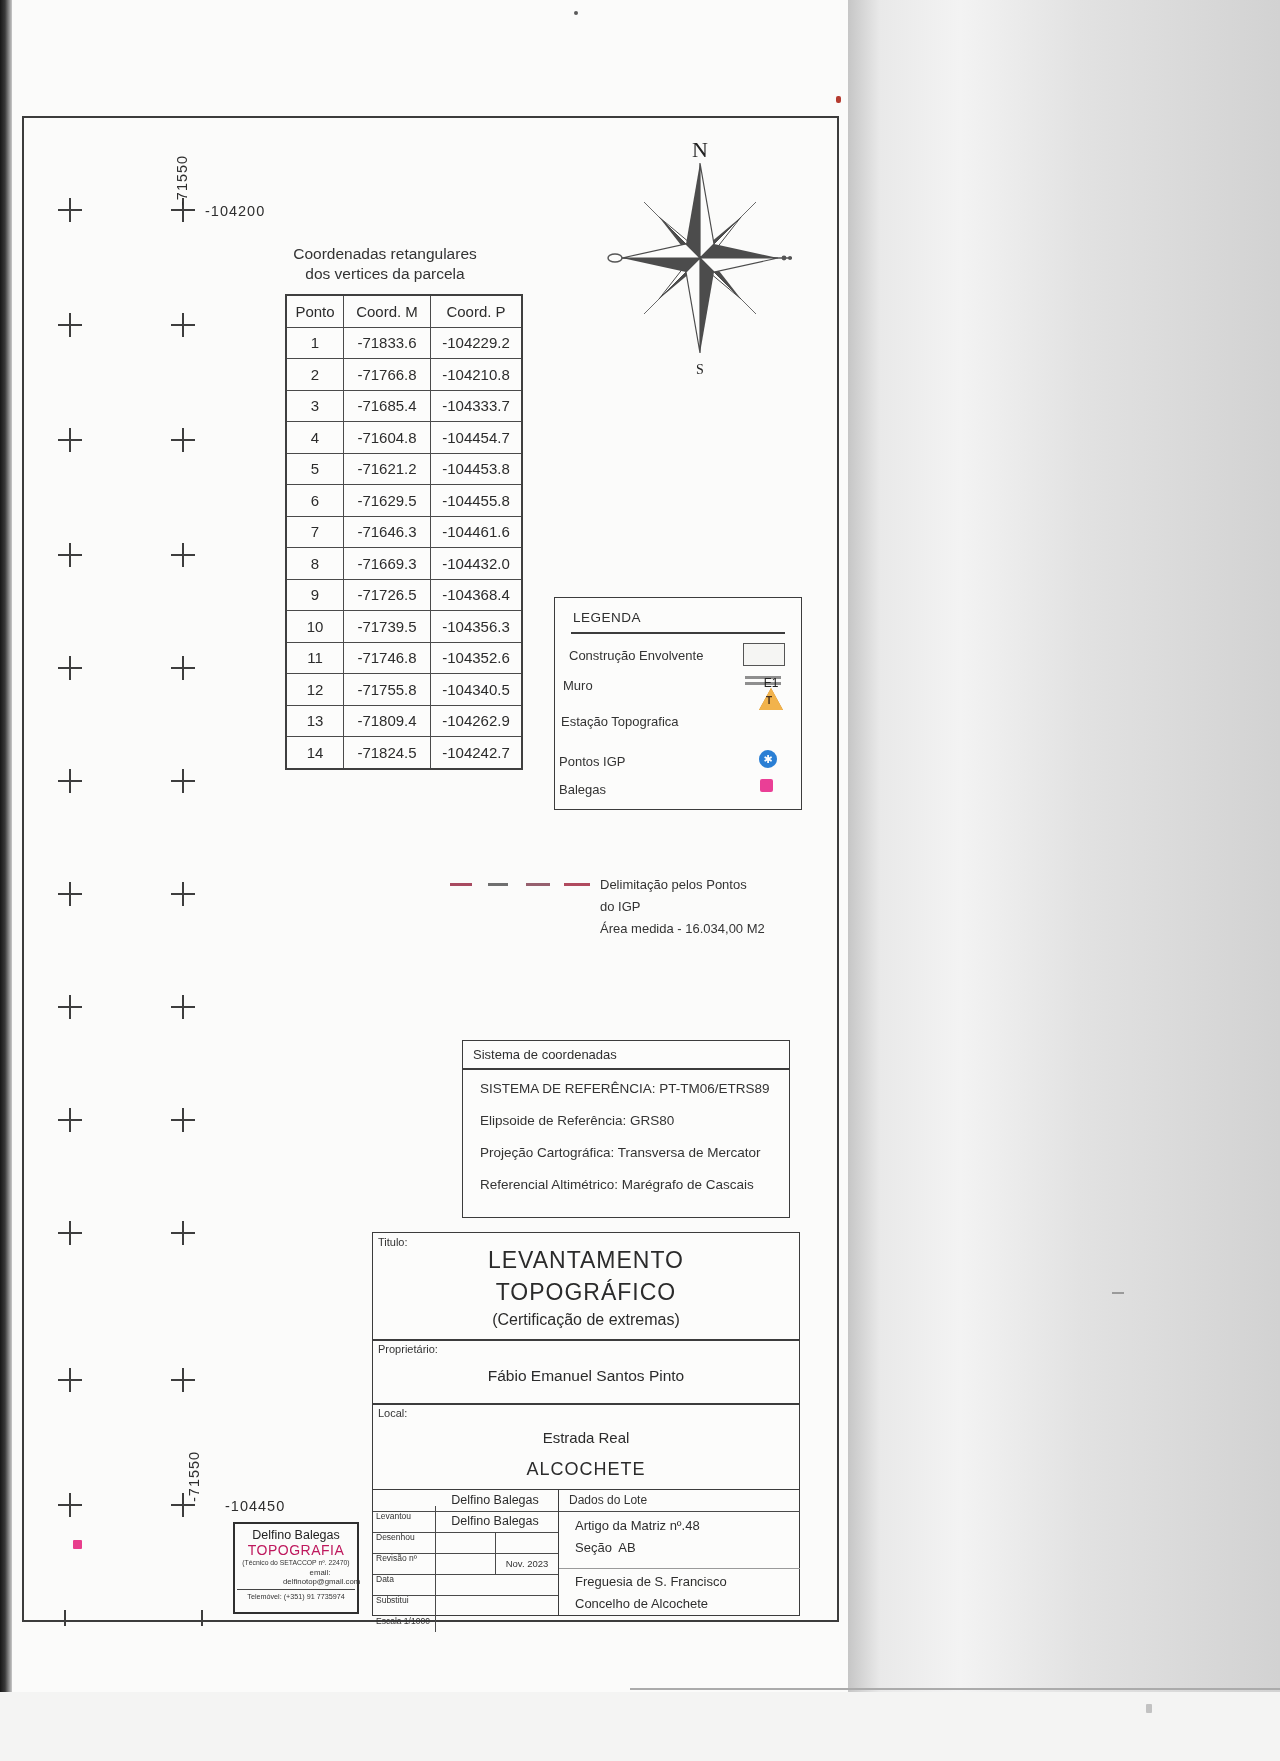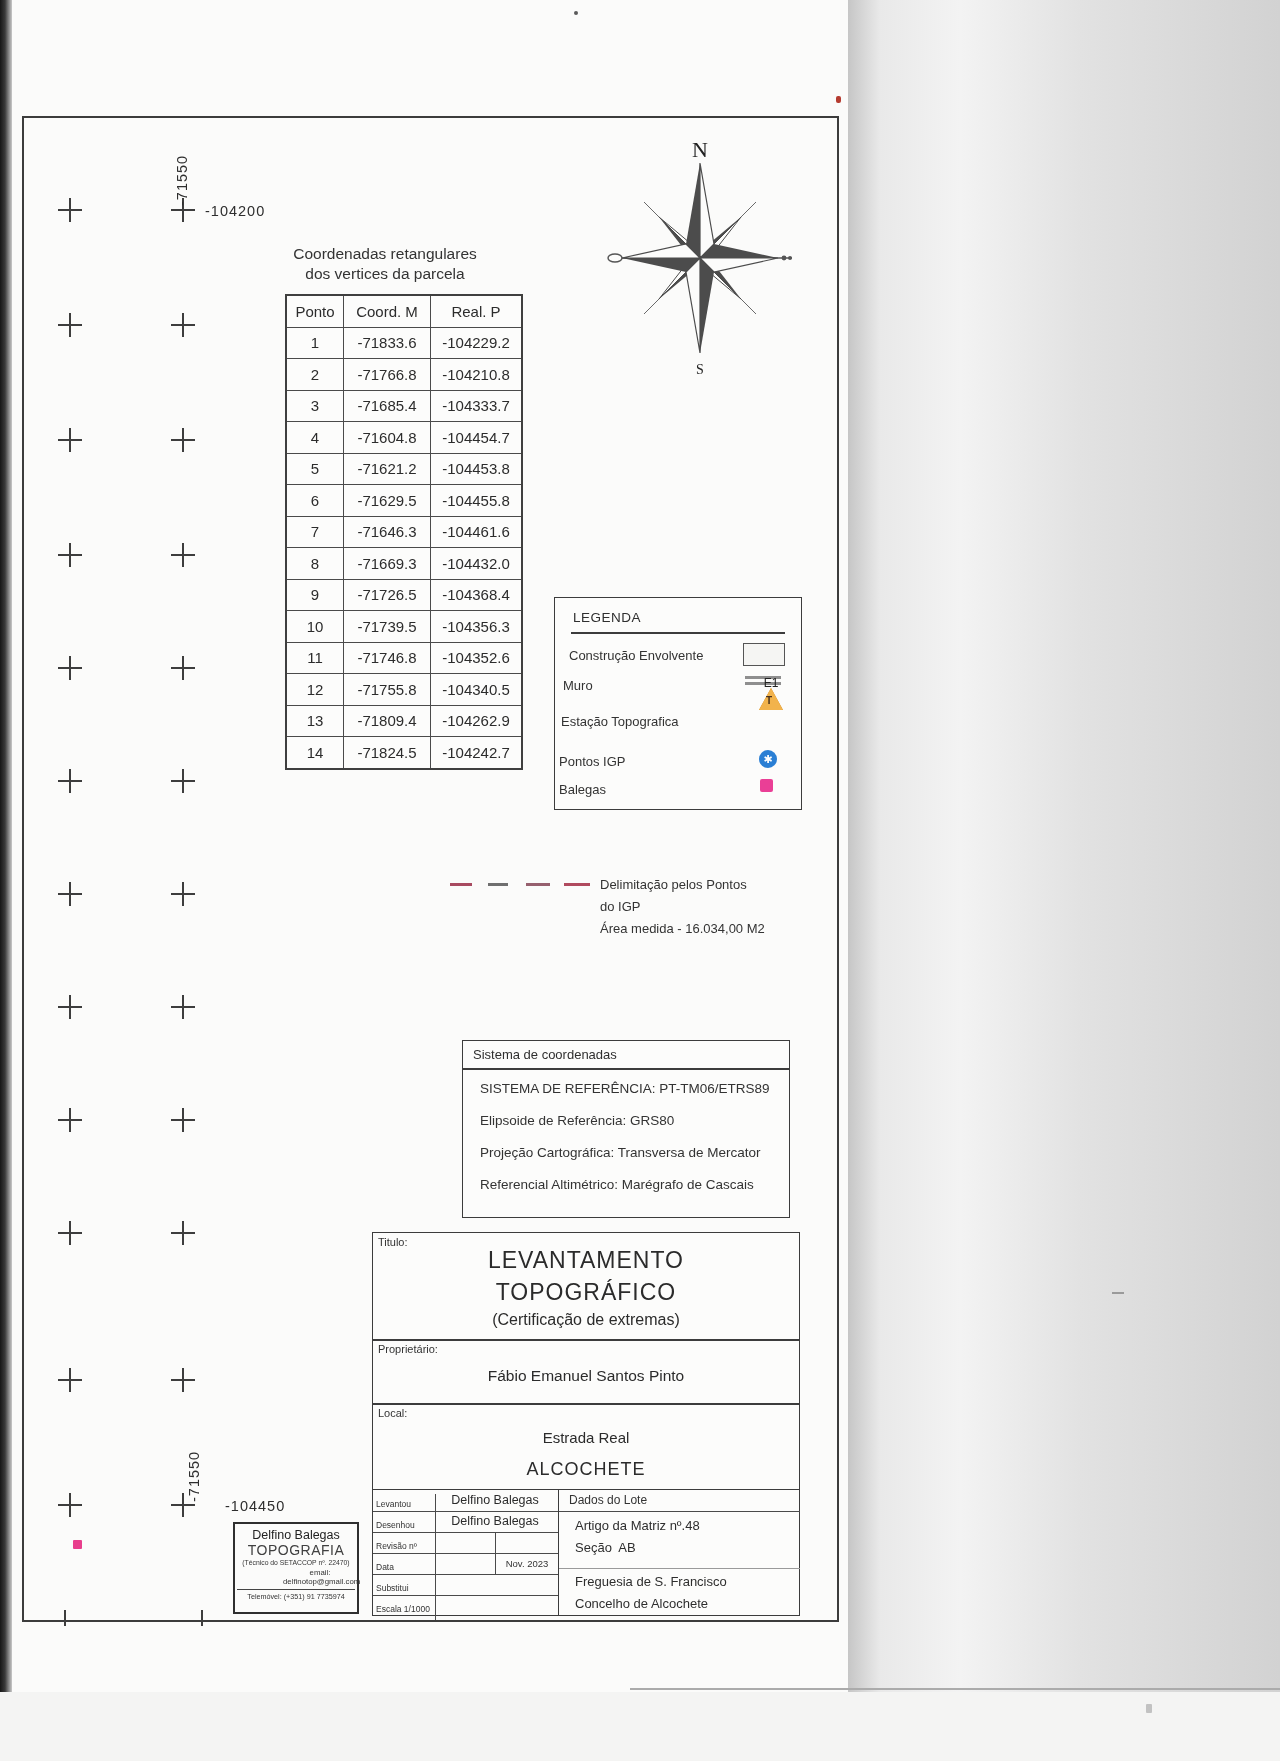--- a/index.html
+++ b/index.html
@@ -60,36 +60,36 @@
   .sistema-rule{position:absolute;left:0;top:27px;width:100%;height:1.5px;background:#3c3c3c;}
   .sis-line{position:absolute;left:17px;font-size:13.5px;color:#333;white-space:nowrap;}
   
   .tblock{position:absolute;left:372px;top:1232px;width:426px;height:382px;
     border:1.5px solid #3c3c3c;background:#fcfcfb;}
   .tb-small{position:absolute;font-size:11px;color:#333;}
   .tb-center{position:absolute;left:0;width:100%;text-align:center;color:#2b2b2b;}
   .tb-hr{position:absolute;left:0;width:100%;height:1.5px;background:#3c3c3c;}
   .mini{position:absolute;left:0px;top:256px;width:426px;height:126px;border-top:1.5px solid #3c3c3c;}
   .mrow{position:absolute;left:0;width:185px;height:21px;border-bottom:1px solid #4a4a4a;}
-  .mrow .ml{position:absolute;left:0;top:4px;width:59px;height:21px;border-right:1px solid #4a4a4a;
+  .mrow .ml{position:absolute;left:0;top:16px;width:59px;height:21px;border-right:1px solid #4a4a4a;
     font-size:8.5px;line-height:21px;padding-left:3px;color:#333;}
   .mrow .mv{position:absolute;left:60px;top:0;width:124px;height:21px;text-align:center;
     font-size:12.5px;line-height:20px;color:#2b2b2b;}
   .subsplit{position:absolute;left:122px;top:0;width:1px;height:21px;background:#4a4a4a;}
   .mv2{position:absolute;left:123px;top:0;width:62px;font-size:9.5px;line-height:21px;text-align:center;color:#333;}
   .dados{position:absolute;left:185px;top:0;width:241px;height:126px;border-left:1.5px solid #3c3c3c;}
   .dados-h{position:absolute;left:10px;top:0;font-size:12px;line-height:20px;color:#333;}
   .dados-h-rule{position:absolute;left:0;top:21px;width:100%;height:1px;background:#4a4a4a;}
   .dados-mid-rule{position:absolute;left:0;top:78px;width:100%;height:1px;background:#9a9a9a;}
   .dados-line{position:absolute;left:16px;font-size:13px;color:#2e2e2e;white-space:pre-wrap;}
   
   .stamp{position:absolute;left:233px;top:1522px;width:122px;height:88px;border:2px solid #2f2f2f;
     background:#fbfbfa;text-align:center;}
   .stamp .s1{font-size:12.5px;margin-top:4px;color:#222;}
-  .stamp .s2{font-size:14px;letter-spacing:.5px;color:#404040;margin-top:0px;}
+  .stamp .s2{font-size:14px;letter-spacing:.5px;color:#be185d;margin-top:0px;}
   .stamp .s3{font-size:6.8px;color:#333;margin-top:1px;}
   .stamp .s4{font-size:7.8px;color:#333;margin-top:2px;padding-left:48px;}
   .stamp .srule{height:1px;background:#444;margin:3px 2px 0 2px;}
   .stamp .s5{font-size:7.2px;color:#333;margin-top:2px;}
   .marco-dot{position:absolute;left:73px;top:1540px;width:9px;height:9px;background:#e83e8c;border-radius:1px;}
   .speck-red{position:absolute;left:836px;top:96px;width:5px;height:7px;background:#b53b30;border-radius:2px;}
   .speck-a{position:absolute;left:574px;top:11px;width:4px;height:4px;background:#5a5a5a;border-radius:2px;}
   .speck-b{position:absolute;left:1112px;top:1292px;width:12px;height:2px;background:#9a9a9a;}
   .speck-c{position:absolute;left:1146px;top:1704px;width:6px;height:9px;background:#c2c2c2;border-radius:1px;}
 </style>
@@ -169,21 +169,21 @@
   <div class="coords-title">
     <div>Coordenadas retangulares</div>
     <div>dos vertices da parcela</div>
   </div>
 
   <table class="coords">
     <tbody>
         <tr>
       <th class="col-p">Ponto</th>
       <th class="col-m">Coord. M</th>
-      <th class="col-pp">Real. P</th>
+      <th class="col-pp">Coord. P</th>
     </tr>
     <tr>
           <td>1</td>
           <td>-71833.6</td>
           <td>-104229.2</td>
         </tr>
     <tr>
           <td>2</td>
           <td>-71766.8</td>
           <td>-104210.8</td>

